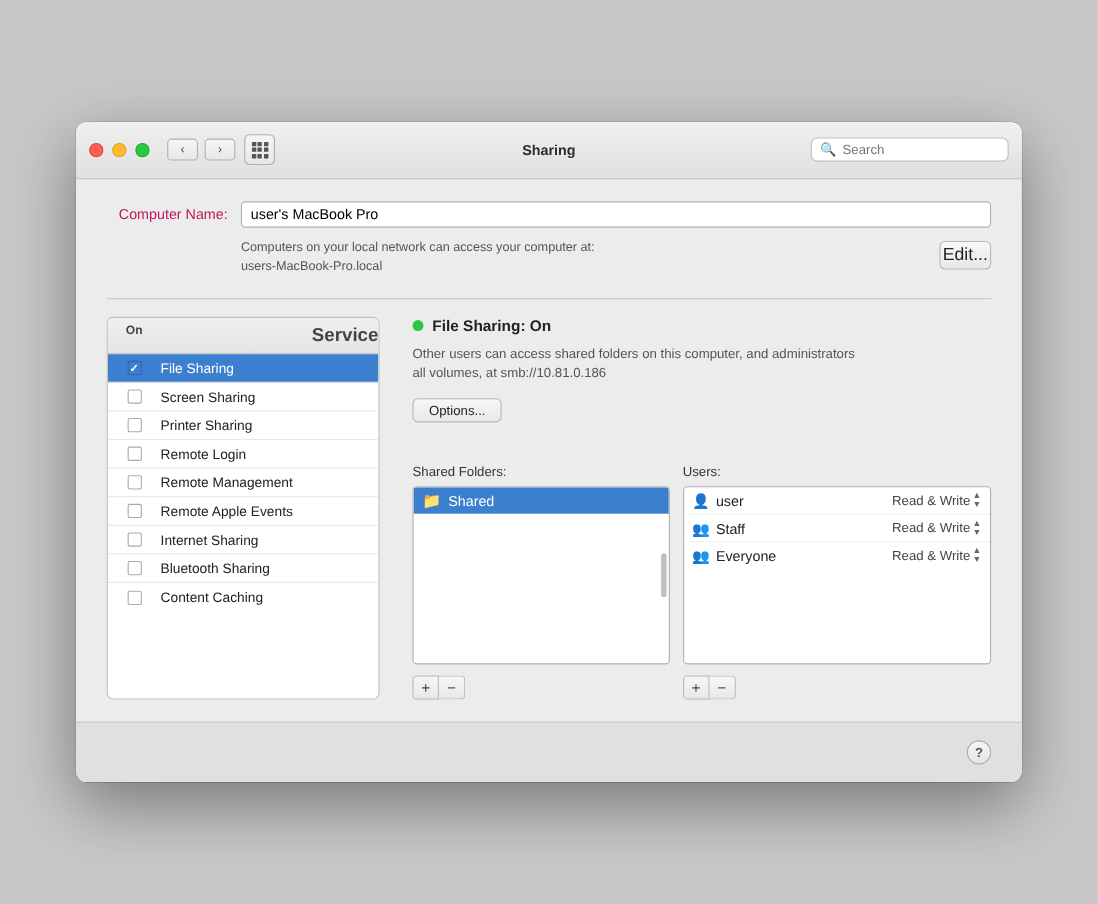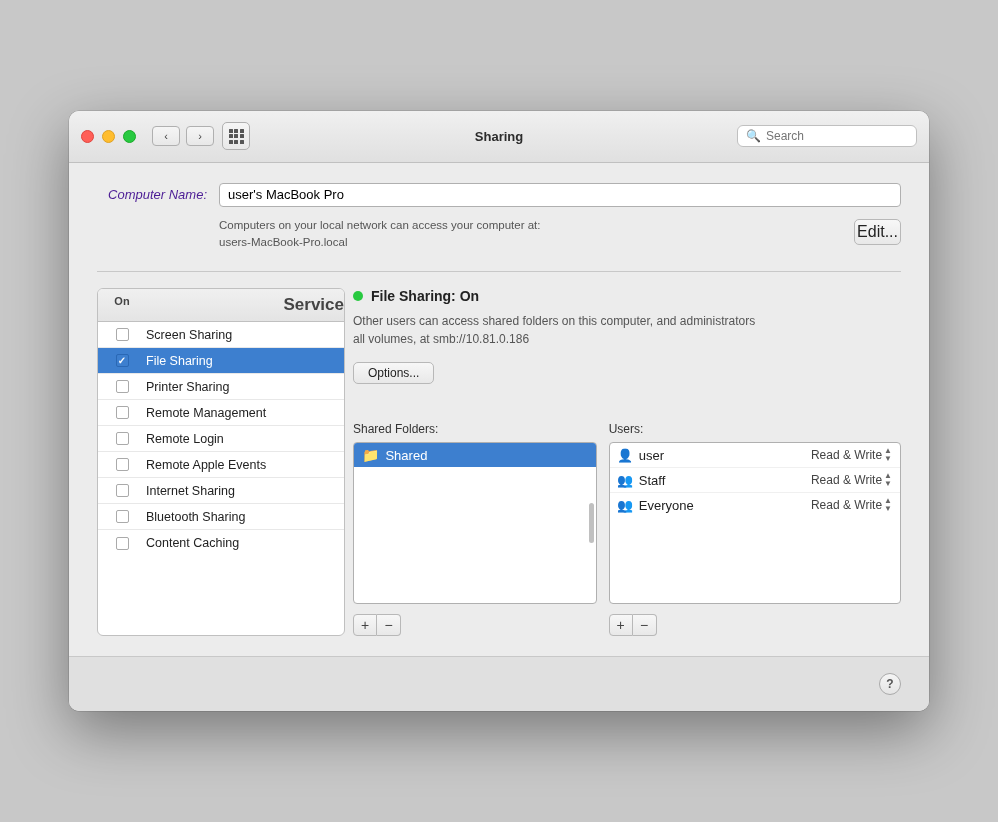--- a/index.html
+++ b/index.html
@@ -122,25 +122,24 @@
     }
     
     .computer-name-row {
       display: flex;
       align-items: center;
       gap: 12px;
       margin-bottom: 10px;
     }
     .computer-name-label {
       font-size: 13px;
-      color: #4c1d95;
+      color: #be185d;
       white-space: nowrap;
       min-width: 110px;
       text-align: right;
-      font-style: italic;
     }
     .computer-name-input {
       flex: 1;
       height: 24px;
       border: 1px solid #b0b0b0;
       border-radius: 4px;
       padding: 0 8px;
       font-size: 13px;
       background: white;
       outline: none;
@@ -171,21 +170,21 @@
     }
     
     .divider {
       height: 1px;
       background: #c8c8c8;
       margin-bottom: 16px;
     }
     
     .main-area {
       display: flex;
-      gap: 8px;
+      gap: 30px;
     }
     
     .service-list-container {
       width: 248px;
       min-width: 248px;
       background: white;
       border: 1px solid #c0c0c0;
       border-radius: 6px;
       overflow: hidden;
     }
@@ -496,53 +495,53 @@
     <div class="divider"></div>
 
     <div class="main-area">
 
       <div class="service-list-container">
         <div class="service-list-header">
           <div class="service-col-on">On</div>
           <div class="service-col-name">Service</div>
         </div>
 
+        <div class="service-item selected">
+          <div class="checkbox-cell">
+            <div class="checkbox checked"></div>
+          </div>
+          <span class="service-name">File Sharing</span>
+        </div>
+
         <div class="service-item">
           <div class="checkbox-cell">
             <div class="checkbox"></div>
           </div>
           <span class="service-name">Screen Sharing</span>
         </div>
 
-        <div class="service-item selected">
-          <div class="checkbox-cell">
-            <div class="checkbox checked"></div>
-          </div>
-          <span class="service-name">File Sharing</span>
-        </div>
-
         <div class="service-item">
           <div class="checkbox-cell">
             <div class="checkbox"></div>
           </div>
           <span class="service-name">Printer Sharing</span>
         </div>
 
         <div class="service-item">
           <div class="checkbox-cell">
             <div class="checkbox"></div>
           </div>
+          <span class="service-name">Remote Login</span>
+        </div>
+
+        <div class="service-item">
+          <div class="checkbox-cell">
+            <div class="checkbox"></div>
+          </div>
           <span class="service-name">Remote Management</span>
-        </div>
-
-        <div class="service-item">
-          <div class="checkbox-cell">
-            <div class="checkbox"></div>
-          </div>
-          <span class="service-name">Remote Login</span>
         </div>
 
         <div class="service-item">
           <div class="checkbox-cell">
             <div class="checkbox"></div>
           </div>
           <span class="service-name">Remote Apple Events</span>
         </div>
 
         <div class="service-item">

